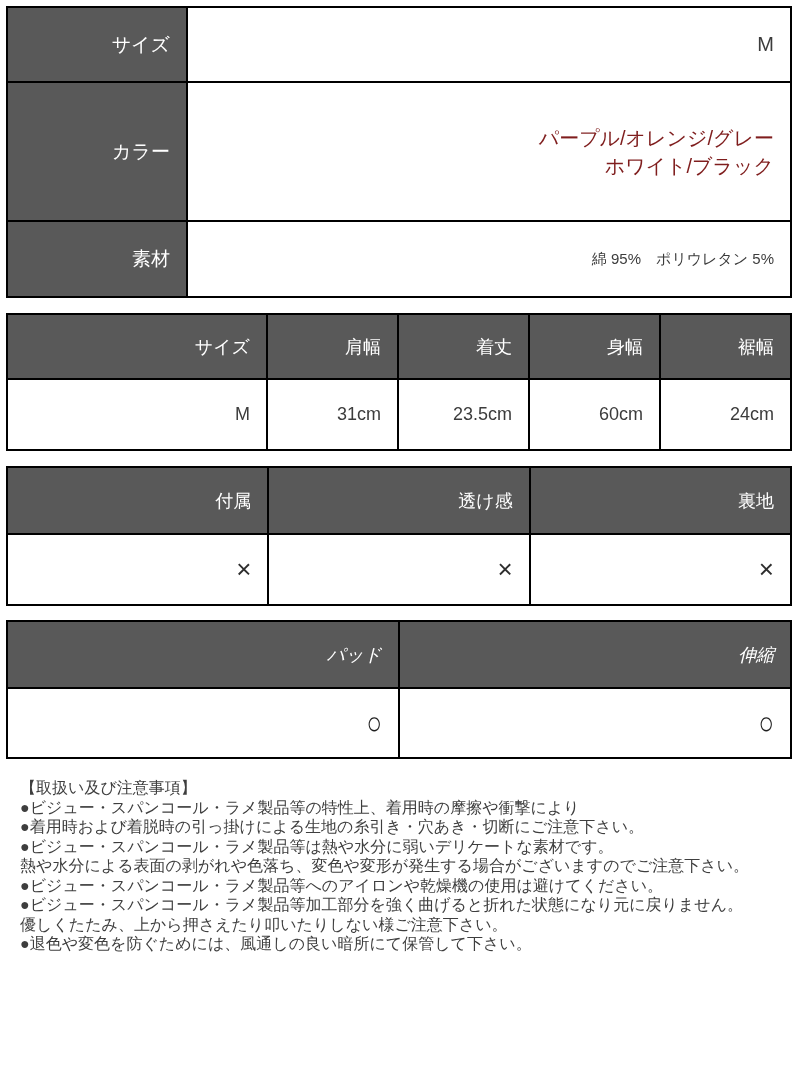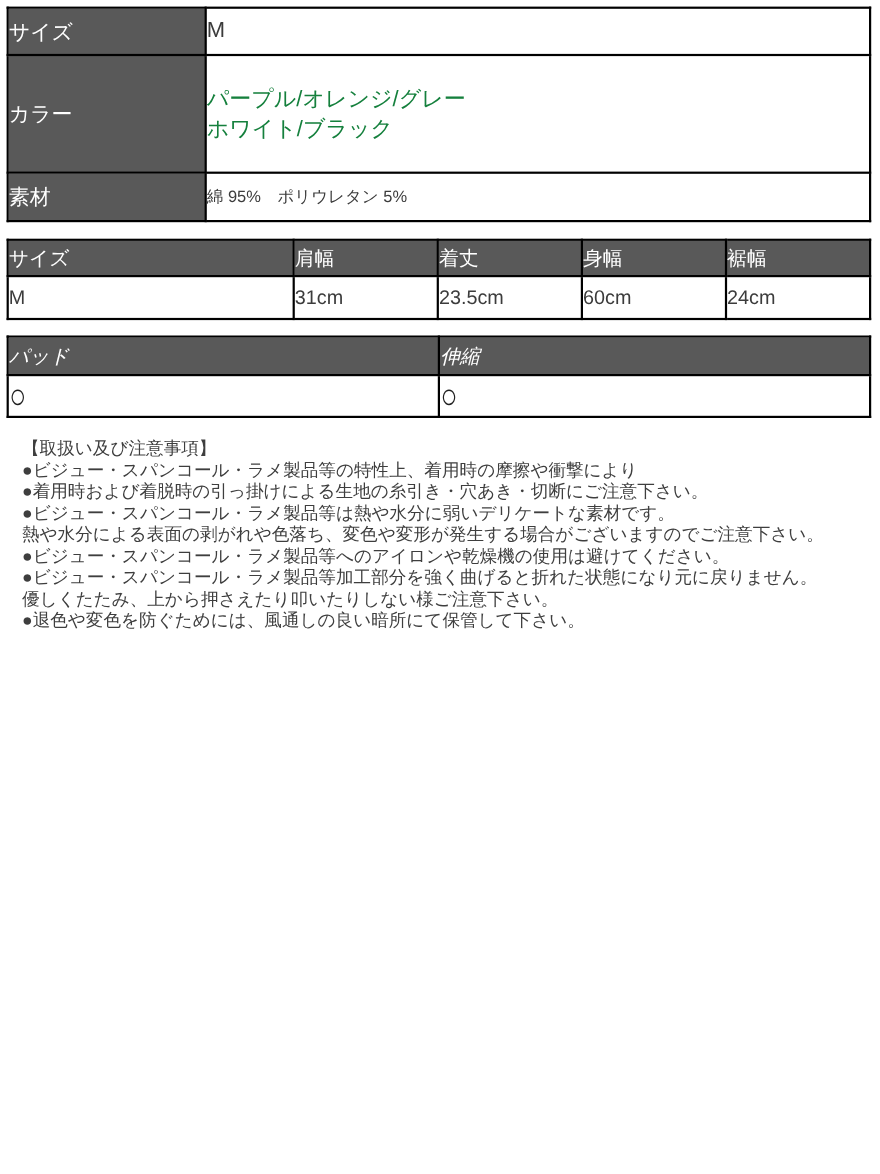--- a/index.html
+++ b/index.html
@@ -10,38 +10,38 @@
     -webkit-font-smoothing:antialiased;
   }
   .page{position:relative;width:800px;height:1067px;overflow:hidden;}
 
   table.tbl{
     border-collapse:collapse;table-layout:fixed;
     width:786px;margin-left:6px;
   }
   .tbl td{
     border:2px solid var(--border,#000);
-    text-align:left;vertical-align:middle;
-    padding:0;overflow:hidden;
+    text-align:right;vertical-align:middle;
+    padding:16px;overflow:hidden;
   }
   td.hdr{
     background:var(--header-bg,#595959);
     color:var(--header-text,#fff);
     font-size:19px;font-weight:400;
   }
 
   
   .spec{margin-top:6px;}
   .spec .c-label{width:180px;}
   .spec .r1 td{height:41px;}
   .spec .r2 td{height:105px;}
   .spec .r3 td{height:42px;}
   .spec td.val{font-size:20px;color:#3c3c3c;}
   .spec .r3 td.val{font-size:15px;}
-  .color-line{line-height:28px;color:#15803d;}
+  .color-line{line-height:28px;color:#7f1d1d;}
 
   
   .meas{margin-top:15px;}
   .meas .c0{width:260px;}
   .meas .hrow td{height:31px;font-size:18px;}
   .meas .vrow td{height:37px;font-size:18px;color:#3c3c3c;}
 
   
   .feat{margin-top:15px;}
   .feat .hrow td{height:33px;font-size:18px;}
@@ -113,20 +113,39 @@
       <tr class="vrow">
         <td>M</td>
         <td>31cm</td>
         <td>23.5cm</td>
         <td>60cm</td>
         <td>24cm</td>
       </tr>
     </tbody>
   </table>
 
+  <table class="tbl feat">
+    <colgroup>
+        <col>
+        <col>
+        <col>
+      </colgroup>
+    <tbody>
+      <tr class="hrow">
+        <td class="hdr">付属</td>
+        <td class="hdr">透け感</td>
+        <td class="hdr">裏地</td>
+      </tr>
+      <tr class="vrow">
+        <td><span class="x-mark">×</span></td>
+        <td><span class="x-mark">×</span></td>
+        <td><span class="x-mark">×</span></td>
+      </tr>
+    </tbody>
+  </table>
 
   <table class="tbl pads">
     <colgroup>
         <col>
         <col>
       </colgroup>
     <tbody>
       <tr class="hrow">
         <td class="hdr">パッド</td>
         <td class="hdr">伸縮</td>

